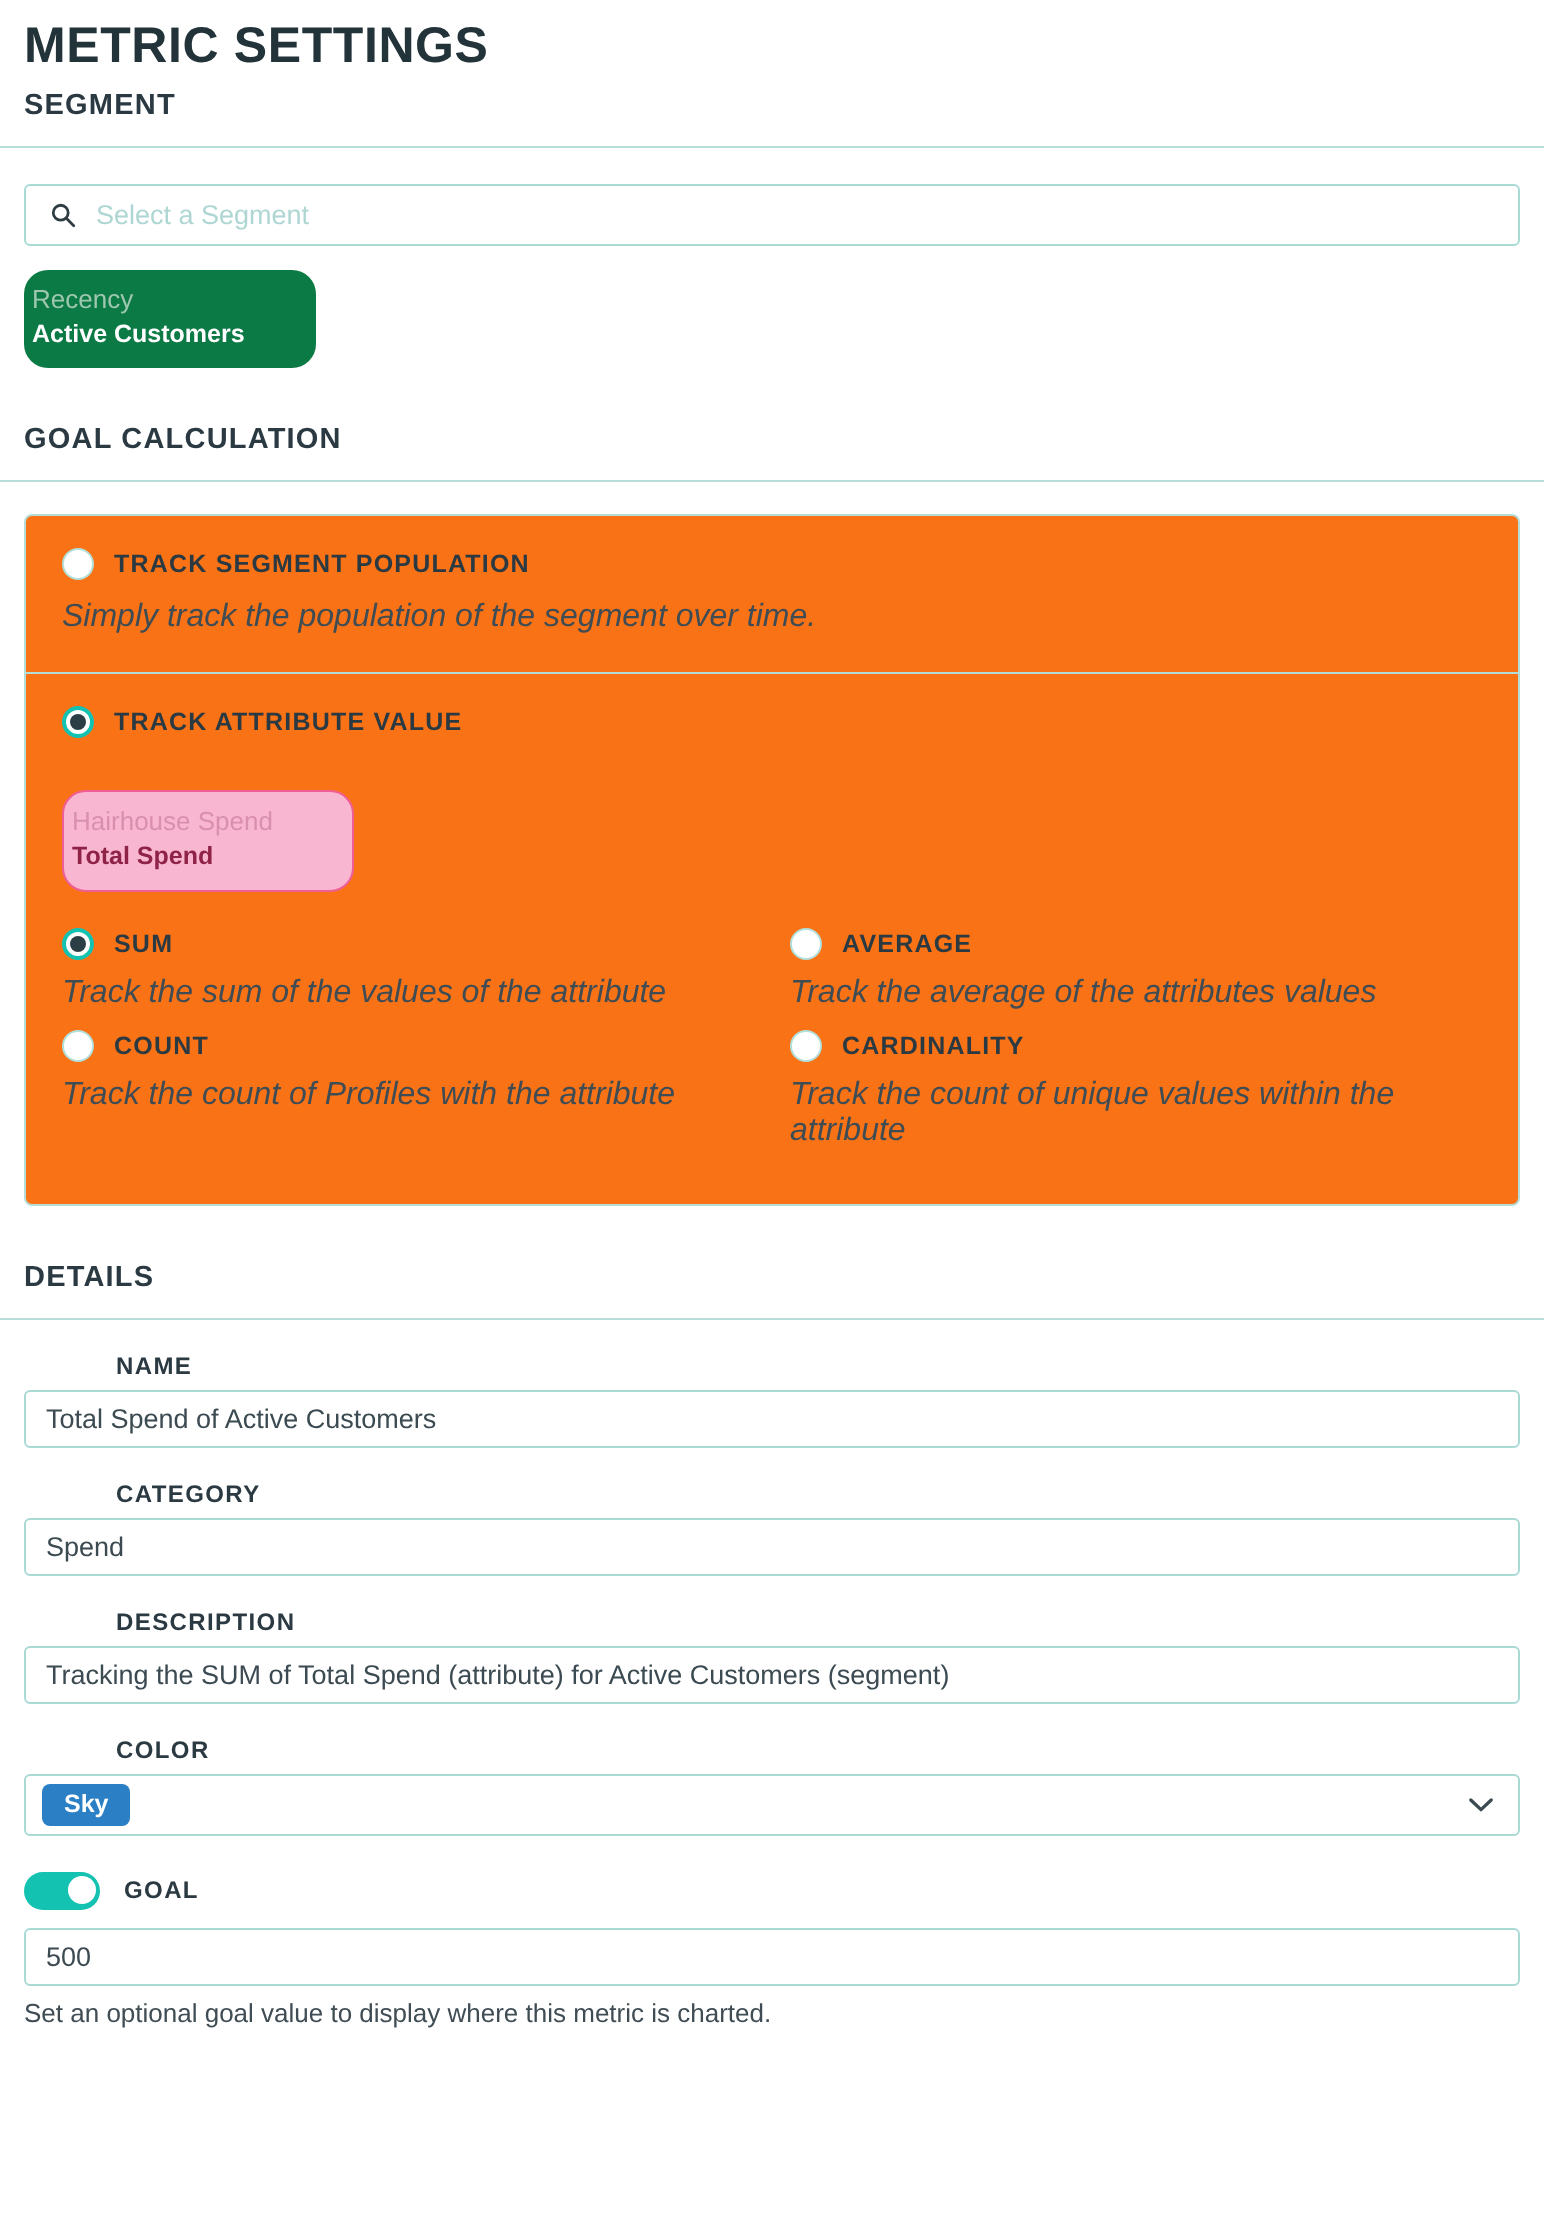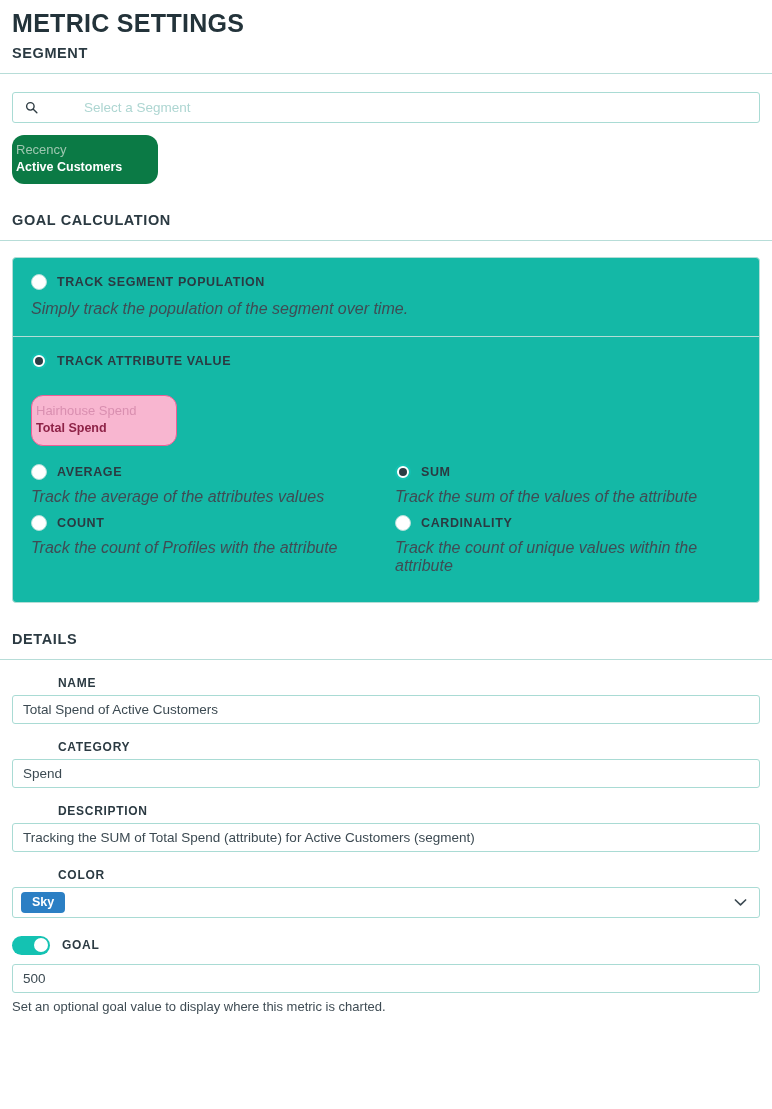--- a/index.html
+++ b/index.html
@@ -57,21 +57,21 @@
     border: 1px solid #a9dbd4;
     border-radius: 3px;
     background: #fff;
     display: flex;
     align-items: center;
     padding: 0 10px;
     font-size: 13.5px;
     color: #3c4a52;
   }
   .input-box.search { height: 31px; padding-left: 12px; }
-  .input-box .ph { color: #aed6d2; margin-left: 36px; }
+  .input-box .ph { color: #aed6d2; }
   .search-icon {
     width: 13px;
     height: 13px;
     margin-right: 10px;
     flex: none;
     color: #2f3c43;
   }
   .search-icon svg { display: block; }
 
   
@@ -97,21 +97,21 @@
     min-width: 146px;
   }
   .chip-pink .chip-top { color: #d98fb0; }
   .chip-pink .chip-bottom { color: #8e2247; }
 
   
   .calc-card {
     border: 1px solid #b3ddd6;
     border-radius: 4px;
     margin-top: 16px;
-    background: #14b8a6;
+    background: #f97316;
   }
   .calc-part { padding: 16px 18px 18px 18px; }
   .calc-part + .calc-part { border-top: 1px solid #b3ddd6; }
 
   .radio-row { display: flex; align-items: center; }
   .radio {
     width: 16px; height: 16px;
     border-radius: 50%;
     border: 1.6px solid #b2dfd9;
     background: #fff;
@@ -261,32 +261,32 @@
 
       <div class="chip chip-pink">
         <div class="chip-top">Hairhouse Spend</div>
         <div class="chip-bottom">Total Spend</div>
       </div>
 
       <div class="calc-grid">
 
         <div class="cell">
           <div class="radio-row">
+            <span class="radio on"></span>
+            <span class="radio-label">SUM</span>
+          </div>
+          <div class="radio-desc">Track the sum of the values of the attribute</div>
+        </div>
+
+        <div class="cell">
+          <div class="radio-row">
             <span class="radio"></span>
             <span class="radio-label">AVERAGE</span>
           </div>
           <div class="radio-desc">Track the average of the attributes values</div>
-        </div>
-
-        <div class="cell">
-          <div class="radio-row">
-            <span class="radio on"></span>
-            <span class="radio-label">SUM</span>
-          </div>
-          <div class="radio-desc">Track the sum of the values of the attribute</div>
         </div>
 
         <div class="cell">
           <div class="radio-row">
             <span class="radio"></span>
             <span class="radio-label">COUNT</span>
           </div>
           <div class="radio-desc">Track the count of Profiles with the attribute</div>
         </div>
 

